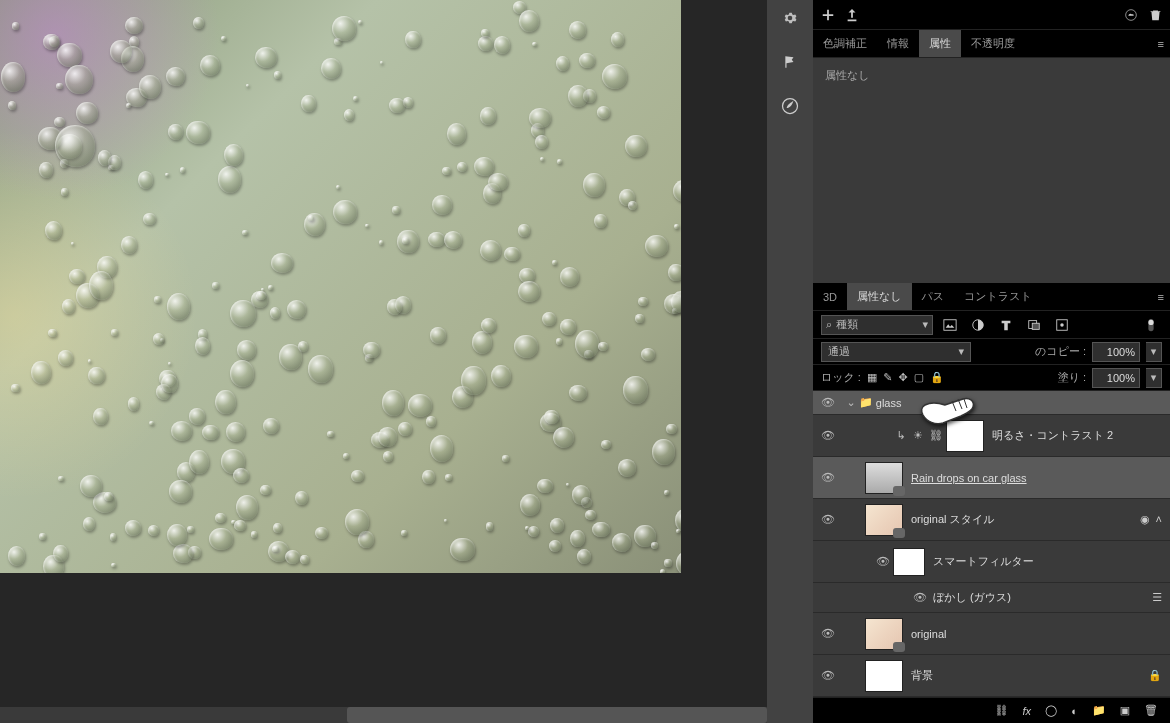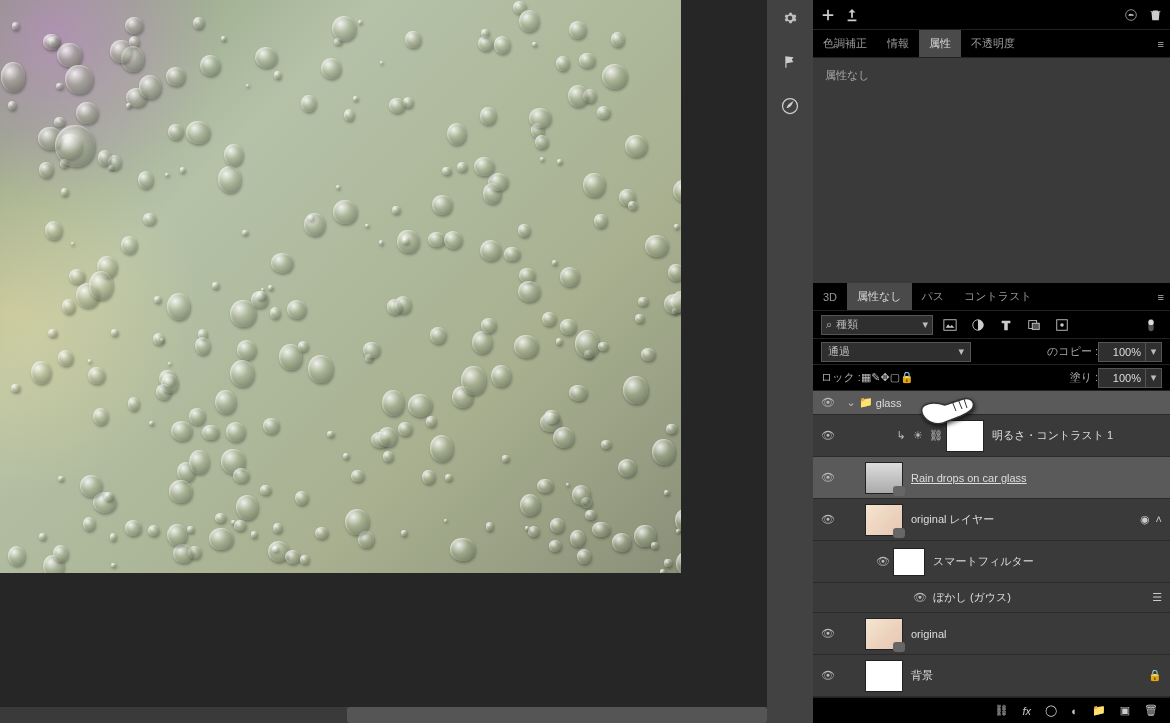--- a/index.html
+++ b/index.html
@@ -25,21 +25,21 @@
 .tab.active { background:#4a4a4a; color:#ddd; }
 .tabs .menu { position:absolute; right:6px; top:50%; transform:translateY(-50%); }
 
 .attr-body { flex:1; padding:10px 12px; color:#aaa; background:#3a3a3a; }
 
 .panel2 { display:flex; flex-direction:column; }
 .filters-row { display:flex; align-items:center; height:28px; padding:0 8px; gap:6px; border-bottom:1px solid #222; }
 .search { flex:0 0 112px; height:20px; background:#2f2f2f; border:1px solid #555; display:flex; align-items:center; padding:0 4px; gap:4px; color:#bbb; }
 .search .chev{ margin-left:auto; }
 .filter-icon{ width:22px; height:22px; display:flex; align-items:center; justify-content:center; color:#ccc; }
-.blend-row, .lock-row { display:flex; align-items:center; height:26px; padding:0 8px; border-bottom:1px solid #222; }
+.blend-row, .lock-row { display:flex; align-items:center; height:26px; padding:0 8px; gap:6px; border-bottom:1px solid #222; }
 .blend-select { flex:0 0 150px; height:20px; background:#2f2f2f; border:1px solid #555; display:flex; align-items:center; padding:0 6px; justify-content:space-between; }
 .label-sm{ color:#aaa; }
 .num-field { height:20px; background:#2f2f2f; border:1px solid #555; display:flex; align-items:center; padding:0 4px; color:#ddd; width:48px; justify-content:flex-end; }
 .chev-box{ width:16px; height:20px; border:1px solid #555; border-left:none; background:#2f2f2f; display:flex; align-items:center; justify-content:center;}
 
 .layers { flex:1; overflow:auto; background:#3a3a3a; }
 .layer { display:flex; align-items:center; height:42px; border-bottom:1px solid #2a2a2a; }
 .layer.sel { background:#5a5a5a; }
 .layer.short{ height:30px; }
 .vis { width:30px; display:flex; justify-content:center; }
@@ -485,39 +485,39 @@
           <span class="lname">glass</span>
         </div>
 
         <div class="layer">
           <div class="vis">👁</div>
           <span class="indent" style="width:50px"></span>
           <span class="fx-pre">↳</span>
           <span>☀</span>&nbsp;
           <span class="link-ico">⛓</span>
           <div class="thumb mask"></div>
-          <span class="lname">明るさ・コントラスト 1</span>
+          <span class="lname">明るさ・コントラスト 2</span>
         </div>
 
         <div class="layer sel">
           <div class="vis">👁</div>
           <span class="indent" style="width:22px"></span>
           <div class="thumb rain">
               <div class="cloud"></div>
             </div>
           <span class="lname underlined">Rain drops on car glass</span>
         </div>
 
         <div class="layer">
           <div class="vis">👁</div>
           <span class="indent" style="width:22px"></span>
           <div class="thumb person">
               <div class="cloud"></div>
             </div>
-          <span class="lname">original レイヤー</span>
+          <span class="lname">original スタイル</span>
           <div class="rowicons">
             <span>◉</span>
             <span>˄</span>
           </div>
         </div>
 
         <div class="layer">
           <div class="vis"></div>
           <span class="indent" style="width:30px"></span>
           <div class="vis" style="width:20px">👁</div>

